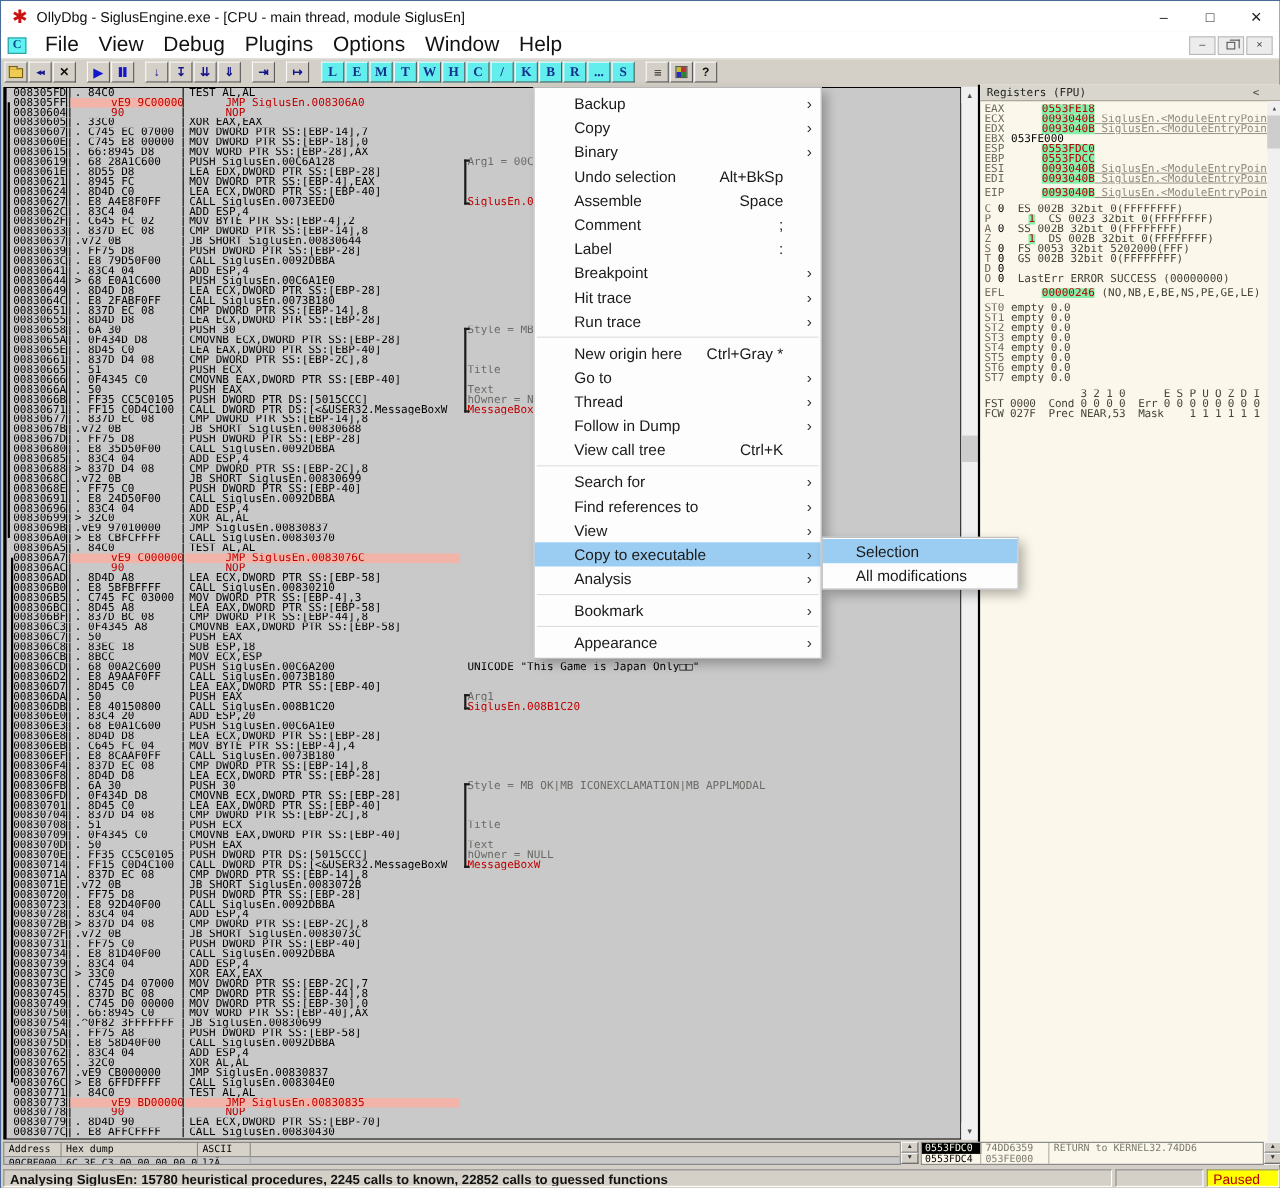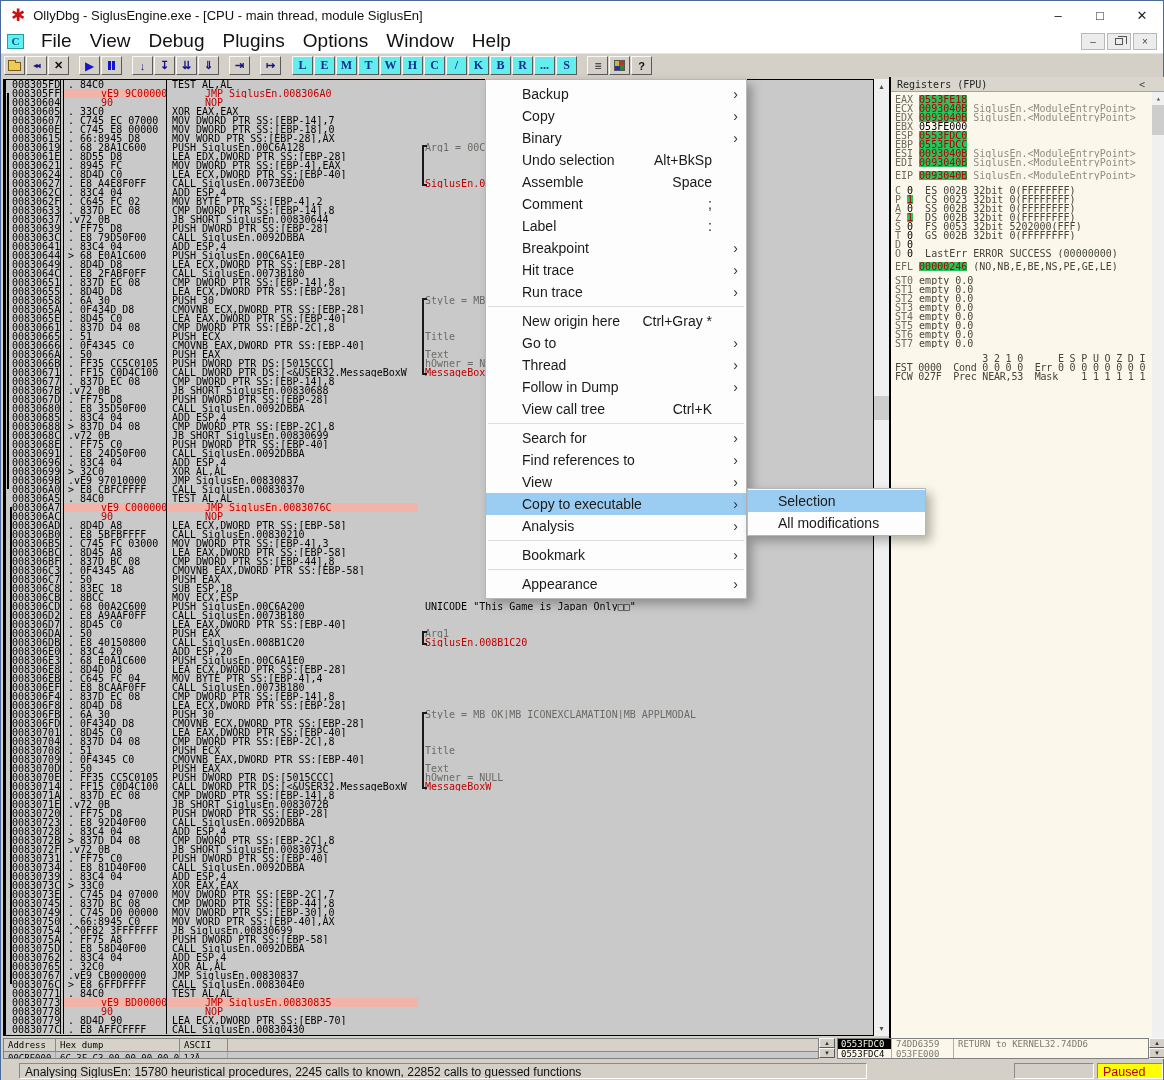--- a/index.html
+++ b/index.html
@@ -61,21 +61,21 @@
   .sb-thumb { position:absolute; left:0; width:100%; background:#cdcdcd; }
 
   
   .registers { position:absolute; left:888px; top:76px; width:276px; height:982px; background:#fbf7ea; border-left:2px solid #000; font-family:"DejaVu Sans Mono",monospace; font-size:10px; line-height:9px; overflow:hidden; }
   .reg-header { height:15px; background:#d9d6cd; border-bottom:1px solid #a8a49a; display:flex; align-items:center; padding:0 6px; font-size:10px; color:#222; }
   .reg-collapse { margin-left:auto; margin-right:14px; color:#444; }
   .reg-body { padding:3px 0 0 4px; white-space:pre; }
   .rline { height:9px; overflow:hidden; white-space:pre; }
   .rn { color:#6a6a5e; }
   .rv { color:#000; }
-  .rv.chg { color:#b40000; background:#22c55e; }
+  .rv.chg { color:#b40000; background:#86efac;margin-left:28px; }
   .rs { color:#8e8c80;text-decoration:underline; }
   .sg { color:#44443a; }
   .fpu { letter-spacing:-0.2px; color:#44443a; } .gap4 { height:4px; } .gap5 { height:5px; } .gap6 { height:6px; }
   .reg-scroll { position:absolute; right:0; top:15px; width:13px; bottom:0; background:#f0f0f0; }
 
   
   .dump { position:absolute; left:2px; top:1037px; width:816px; height:21px; background:#c9c9c9; border:1px solid #808080; font-family:"DejaVu Sans Mono",monospace; font-size:9px; overflow:hidden; }
   .dump-headrow { display:flex; height:13px; background:#d6d2c9; border-bottom:1px solid #8a8a84; }
   .dump-cell { border-right:1px solid #8a8a84; padding:1px 0 0 4px; overflow:hidden; white-space:pre; color:#000; }
   .dc-addr { width:52px; flex:none; }
@@ -91,21 +91,21 @@
   .stack { position:absolute; left:836px; top:1037px; width:312px; height:21px; background:#fbf7ea; border:1px solid #808080; font-family:"DejaVu Sans Mono",monospace; font-size:9px; overflow:hidden; }
   .stk-row { display:flex; height:10px; white-space:pre; }
   .stk-addr { width:54px; flex:none; padding-left:3px; color:#000; border-right:1px solid #b0aea2; }
   .stk-addr.sel { background:#000; color:#f8f8e8; }
   .stk-val { width:62px; flex:none; padding-left:4px; color:#7a7a6e; border-right:1px solid #b0aea2; }
   .stk-desc { flex:1; padding-left:4px; color:#7a7a6e; overflow:hidden; }
 
   
   .statusbar { position:absolute; left:0; top:1060px; width:100%; height:20px; background:#d4d0c8; }
   .status-cell { position:absolute; top:2px; height:16px; border:1px solid; border-color:#8a8a8a #ffffff #ffffff #8a8a8a; background:#d4d0c8; font-size:12px; color:#111; padding:1px 0 0 5px; overflow:hidden; }
-  .status-main { left:18px; width:848px; }
+  .status-main { left:2px; width:1008px;font-weight:bold; }
   .status-mid { left:1013px; width:80px; }
   .status-paused { left:1096px; width:66px; background:#ffff00; color:#b40000; font-size:12.5px; }
 
   
   .ctxmenu { position:absolute; left:484px; top:78px; width:262px; background:#fdfdfd; border:1px solid #b8b8b8; box-shadow:5px 5px 10px rgba(0,0,0,0.30); padding:3px 0; z-index:20; }
   .mi { display:flex; align-items:center; height:22px; padding:0 8px 0 36px; font-size:14px; color:#1a1a1a; }
   .mi .lbl { flex:1; }
   .mi .sc { margin-right:16px; color:#1a1a1a; }
   .mi .arr { width:10px; text-align:right; color:#333; font-size:14px; }
   .mi.hl { background:#9bcdf2; }

